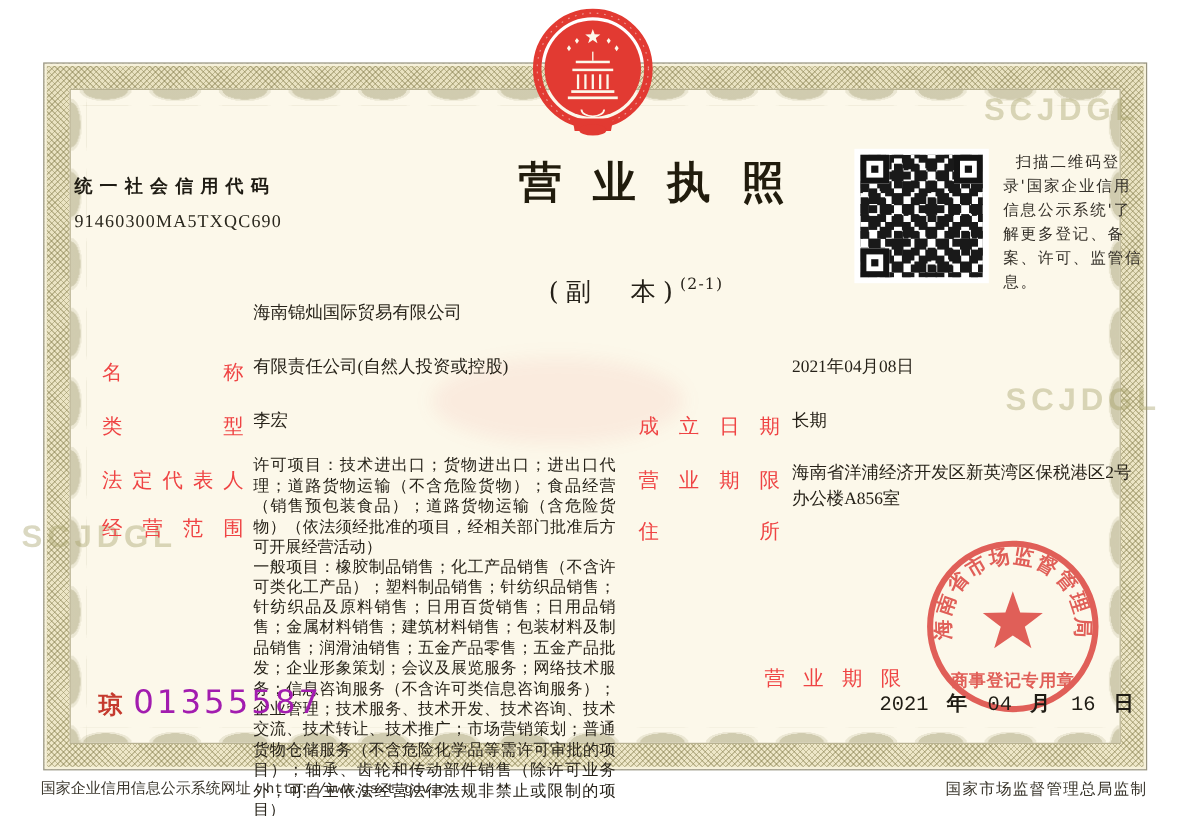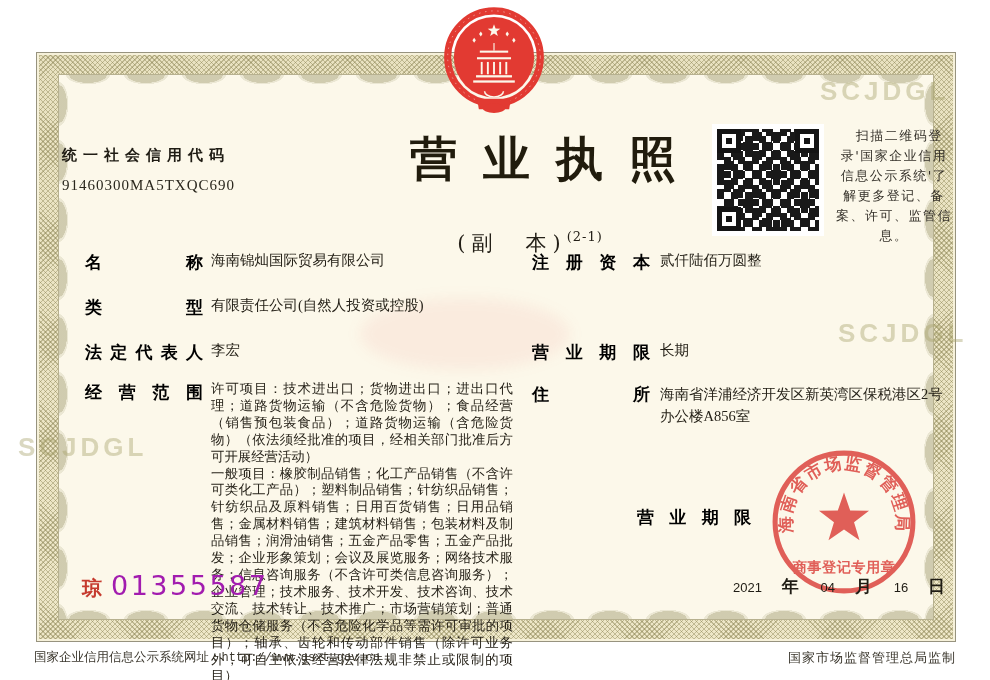--- a/index.html
+++ b/index.html
@@ -30,41 +30,41 @@
   .wm{position:absolute;font-weight:bold;font-size:26px;letter-spacing:4px;color:rgba(168,162,108,.42);
       font-family:"Liberation Sans",sans-serif;}
   .ghost{position:absolute;left:360px;top:298px;width:210px;height:72px;border-radius:50%;
          background:rgba(224,90,90,.08);filter:blur(7px);}
 
   
   .code-label{position:absolute;left:62px;top:146px;font-size:15px;font-weight:bold;letter-spacing:6px;}
   .code-value{position:absolute;left:62px;top:177px;font-size:15px;letter-spacing:1px;
               font-family:"Liberation Serif","DejaVu Serif",serif;color:#2a271d;}
   .title{position:absolute;left:320px;top:128px;width:420px;text-align:center;padding-left:26px;
-         font-size:47px;font-weight:900;letter-spacing:26px;color:#211c0d;
+         font-size:36px;font-weight:900;letter-spacing:26px;color:#211c0d;
          font-family:"DejaVu Serif","Liberation Serif",serif;}
   .subtitle{position:absolute;left:320px;top:200px;width:420px;text-align:center;font-size:21px;
             letter-spacing:6px;color:#242018;font-family:"DejaVu Serif",serif;margin-top:29px;}
   .subtitle sup{font-size:13px;letter-spacing:1px;vertical-align:9px;}
 
   
   .qr{position:absolute;left:712px;top:124px;width:112px;height:112px;background:#fff;}
   .qr-body{position:absolute;inset:5px;background:
       repeating-conic-gradient(#191919 0 25%,transparent 0 50%) 0 0/14px 14px,
       repeating-conic-gradient(#191919 0 25%,transparent 0 50%) 7px 3px/19px 19px,
       #fff;}
   .qr-finder{position:absolute;width:24px;height:24px;border:5px solid #141414;background:#fff;box-sizing:border-box;}
   .qr-finder::after{content:"";position:absolute;left:4px;top:4px;width:6px;height:6px;background:#141414;}
   .qr-f-tl{left:5px;top:5px;} .qr-f-tr{right:5px;top:5px;} .qr-f-bl{left:5px;bottom:5px;}
   .qr-caption{position:absolute;left:836px;top:126px;width:116px;font-size:13px;line-height:20px;
-              letter-spacing:1.5px;text-indent:0.8em;color:#35312a;text-align:center;}
-
-  
-  .flabel{display:inline-block;width:118px;font-size:17px;font-weight:bold;
-          text-align:justify;text-align-last:justify;vertical-align:top;color:#000000;}
+              letter-spacing:1.5px;text-indent:0.8em;color:#35312a;}
+
+  
+  .flabel{display:inline-block;width:118px;font-size:17px;font-weight:normal;
+          text-align:justify;text-align-last:justify;vertical-align:top;color:#ef4444;margin-top:48px;}
   .fvalue{display:inline-block;vertical-align:top;font-size:14.5px;
           font-family:Liberation Serif, serif;color:#262219;}
   .row{position:absolute;}
   .r-name{left:85px;top:251px;} .r-type{left:85px;top:296px;} .r-legal{left:85px;top:341px;}
   .r-scope{left:85px;top:381px;}
   .r-cap{left:532px;top:251px;} .r-est{left:532px;top:296px;} .r-term{left:532px;top:341px;}
   .r-addr{left:532px;top:383px;} .r-auth{left:637px;top:506px;}
   .r-name .fvalue,.r-type .fvalue,.r-legal .fvalue{margin-left:8px;width:300px;}
   .r-cap .fvalue,.r-est .fvalue,.r-term .fvalue{margin-left:10px;width:285px;}
   .r-addr .fvalue{margin-left:10px;width:290px;line-height:22px;}
@@ -73,21 +73,21 @@
   .r-auth .flabel{width:114px;}
 
   
   .serial{position:absolute;left:82px;top:570px;display:flex;align-items:baseline;gap:9px;}
   .serial-prefix{color:#c53a2e;font-size:20px;font-weight:bold;}
   .serial-number{font-size:27px;font-weight:normal;letter-spacing:2.5px;color:#a21caf;
                  font-family:"DejaVu Sans","Liberation Sans",sans-serif;}
   .seal{position:absolute;left:768px;top:446px;width:152px;height:152px;opacity:.88;}
   .date-line{position:absolute;left:733px;top:575px;width:214px;display:flex;
              justify-content:space-between;align-items:baseline;}
-  .date-line .num{font-size:13px;font-family:Liberation Sans, sans-serif;}
+  .date-line .num{font-size:17px;font-family:Liberation Mono, monospace;}
   .date-line .unit{font-size:17px;font-weight:bold;letter-spacing:2px;}
 
   
   .footer-left{position:absolute;left:34px;top:649px;font-size:12.5px;color:#3a362c;}
   .footer-left .url{font-family:"Liberation Mono","DejaVu Sans Mono",monospace;font-size:12px;}
   .footer-right{position:absolute;right:34px;top:649px;font-size:13px;color:#3a362c;letter-spacing:1px;}
 
   .emblem{position:absolute;left:442px;top:4px;width:104px;height:114px;}
 </style>
 </head>
@@ -155,22 +155,22 @@
     <span class="flabel">类型</span><span class="fvalue">有限责任公司(自然人投资或控股)</span>
   </div>
   <div class="row r-legal">
     <span class="flabel">法定代表人</span><span class="fvalue">李宏</span>
   </div>
   <div class="row r-scope">
     <span class="flabel">经营范围</span><span class="fvalue scope-text">许可项目：技术进出口；货物进出口；进出口代理；道路货物运输（不含危险货物）；食品经营（销售预包装食品）；道路货物运输（含危险货物）（依法须经批准的项目，经相关部门批准后方可开展经营活动）
 一般项目：橡胶制品销售；化工产品销售（不含许可类化工产品）；塑料制品销售；针纺织品销售；针纺织品及原料销售；日用百货销售；日用品销售；金属材料销售；建筑材料销售；包装材料及制品销售；润滑油销售；五金产品零售；五金产品批发；企业形象策划；会议及展览服务；网络技术服务；信息咨询服务（不含许可类信息咨询服务）；企业管理；技术服务、技术开发、技术咨询、技术交流、技术转让、技术推广；市场营销策划；普通货物仓储服务（不含危险化学品等需许可审批的项目）；轴承、齿轮和传动部件销售（除许可业务外，可自主依法经营法律法规非禁止或限制的项目）</span>
   </div>
 
-  <div class="row r-cap">
-    <span class="flabel">注册资本</span><span class="fvalue">贰仟陆佰万圆整</span>
+  <div class="row r-est">
+    <span class="flabel">成立日期</span><span class="fvalue">2021年04月08日</span>
   </div>
   <div class="row r-term">
     <span class="flabel">营业期限</span><span class="fvalue">长期</span>
   </div>
   <div class="row r-addr">
     <span class="flabel">住所</span><span class="fvalue">海南省洋浦经济开发区新英湾区保税港区2号办公楼A856室</span>
   </div>
   <div class="row r-auth">
     <span class="flabel">营业期限</span>
   </div>

